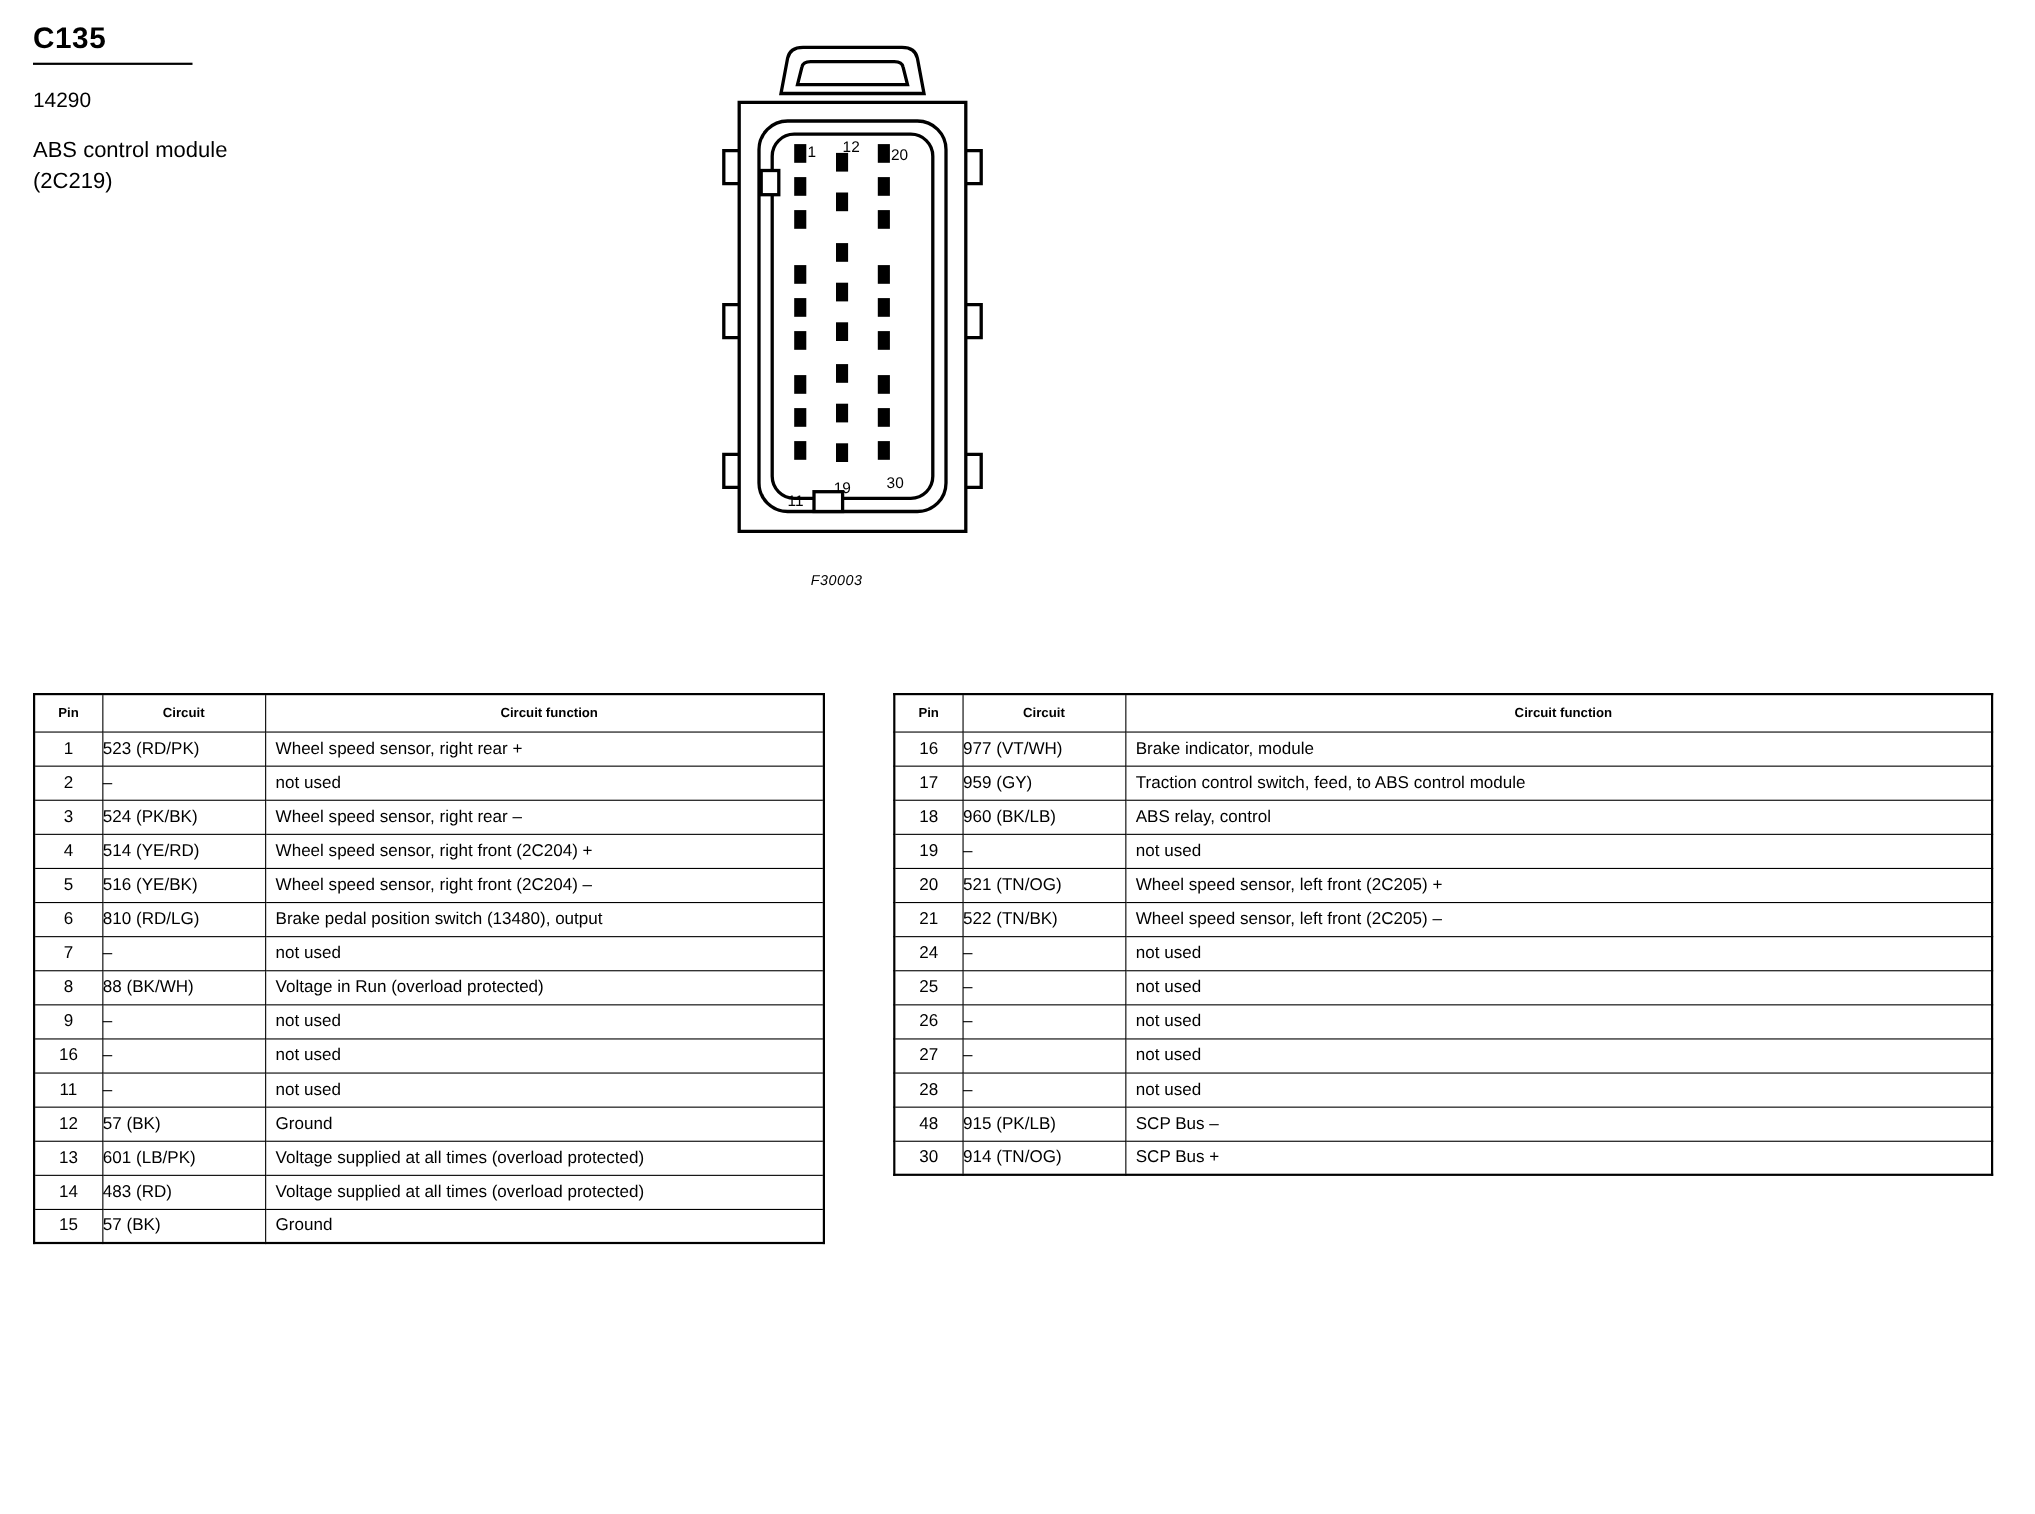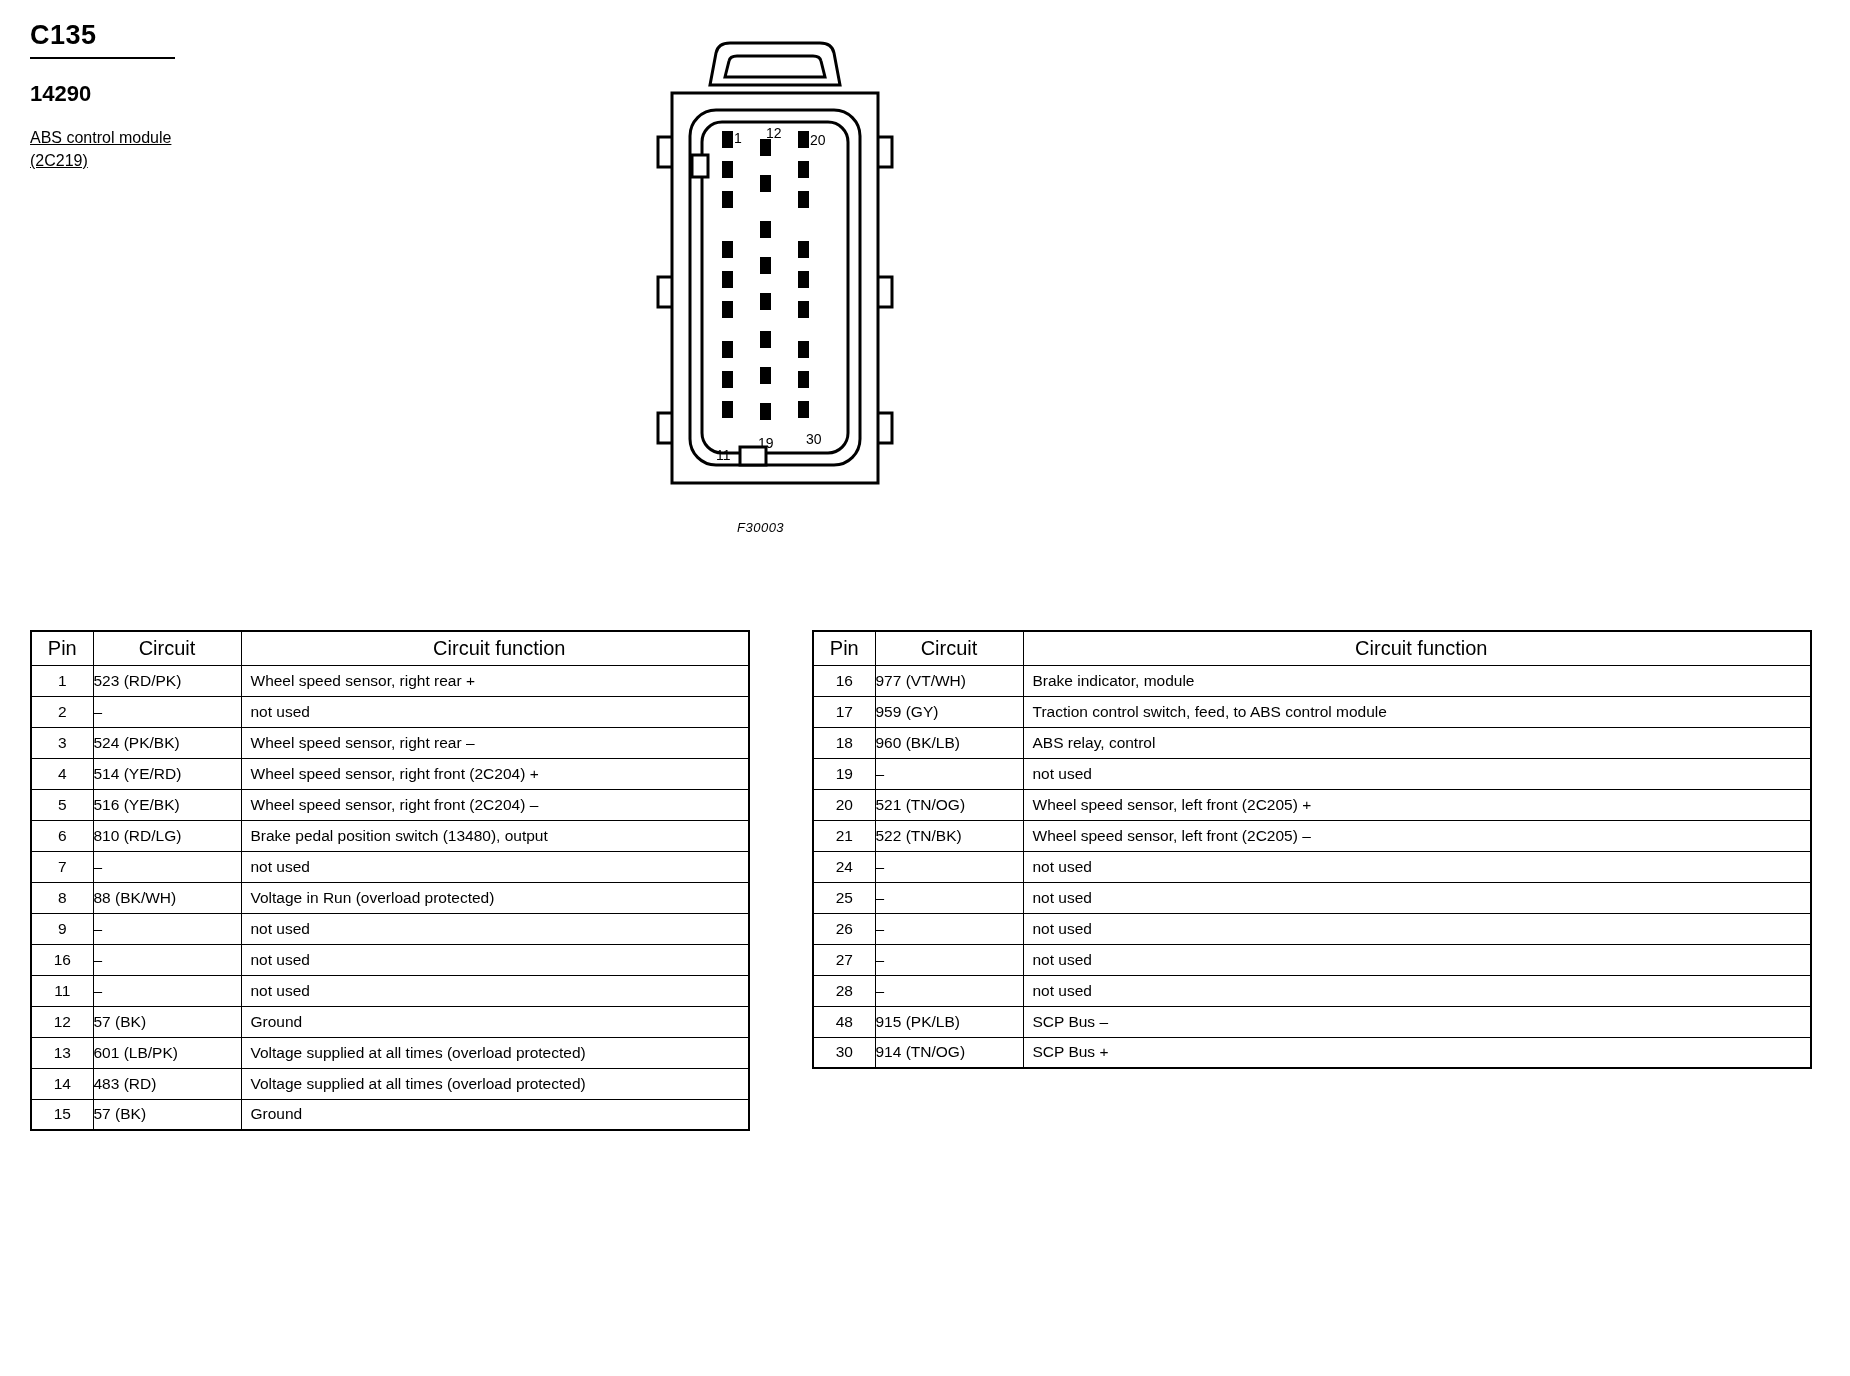--- a/index.html
+++ b/index.html
@@ -25,29 +25,28 @@
   }
   #connector-id {
     font-size: 27px;
     font-weight: bold;
     letter-spacing: 0.5px;
     padding-bottom: 6px;
     border-bottom: 2px solid #000;
     width: 145px;
   }
   #part-number {
-    font-size: 22px;
-    font-weight: bold;
+    font-size: 19px;
+    font-weight: normal;
     margin-top: 22px;
   }
   #component-desc {
-    font-size: 16px;
+    font-size: 20px;
     line-height: 1.42;
     margin-top: 20px;
-    text-decoration: underline;
   }
 
   
   #connector-figure {
     position: absolute;
     left: 630px;
     top: 15px;
     width: 300px;
     height: 540px;
   }
@@ -69,24 +68,24 @@
   #table-left  { left: 30px;  top: 630px; width: 720px; }
   #table-right { left: 812px; top: 630px; width: 1000px; }
 
   .pin-table th, .pin-table td {
     border: 1px solid #000;
     padding: 0;
     height: 31px;
     box-sizing: border-box;
   }
   .pin-table thead th {
-    font-weight: normal;
+    font-weight: bold;
     text-align: center;
     height: 34px;
-    font-size: 20px;
+    font-size: 12px;
   }
   .col-pin     { width: 62px;  text-align: center; }
   .col-circuit { width: 148px; }
   .col-func    { text-align: left; padding-left: 9px !important; }
   .pin-table td.col-func { padding-left: 9px; }
 
   
   .pin-table { border: 2px solid #000; }
 </style>
 </head>

